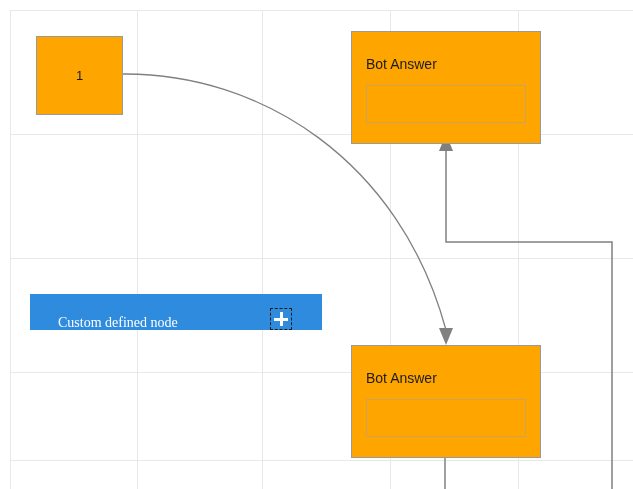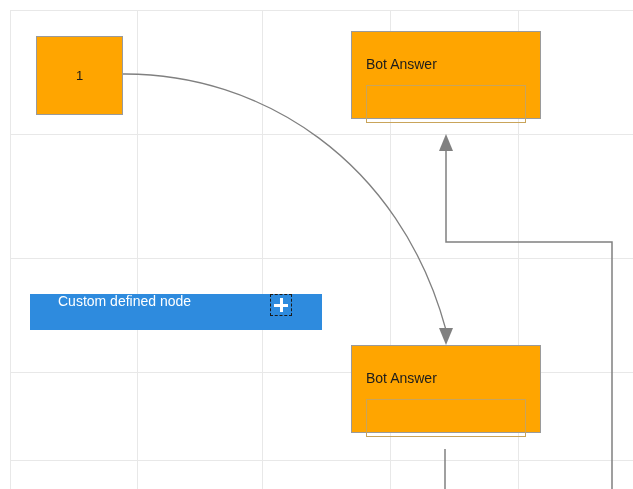--- a/index.html
+++ b/index.html
@@ -49,21 +49,21 @@
     align-items: center;
     justify-content: center;
   }
   .node-square-label {
     font-size: 13px;
     color: #1a1a1a;
     line-height: 1;
   }
   .node-box {
     width: 190px;
-    height: 88px;
+    height: 113px;
     padding: 3px;
   }
   .node-box-top { left: 351px; top: 31px; }
   .node-box-bottom { left: 351px; top: 345px; }
   .node-box-title {
     position: absolute;
     left: 14px;
     top: 25px;
     font-size: 14px;
     color: #1c1c1c;
@@ -82,23 +82,24 @@
   }
   
   .palette-bar {
     position: absolute;
     left: 30px;
     top: 294px;
     width: 292px;
     height: 36px;
     background: #2E8BDE;
     display: flex;
-    align-items: flex-start;
+    align-items: flex-end;
     box-sizing: border-box;
     padding: 0 16px 0 28px;
+    font-family: Liberation Serif, serif;
   }
   .palette-label {
     flex: 1;
     color: #ffffff;
     font-size: 14px;
     line-height: 1;
     white-space: nowrap;
   }
   .palette-add {
     width: 20px;

